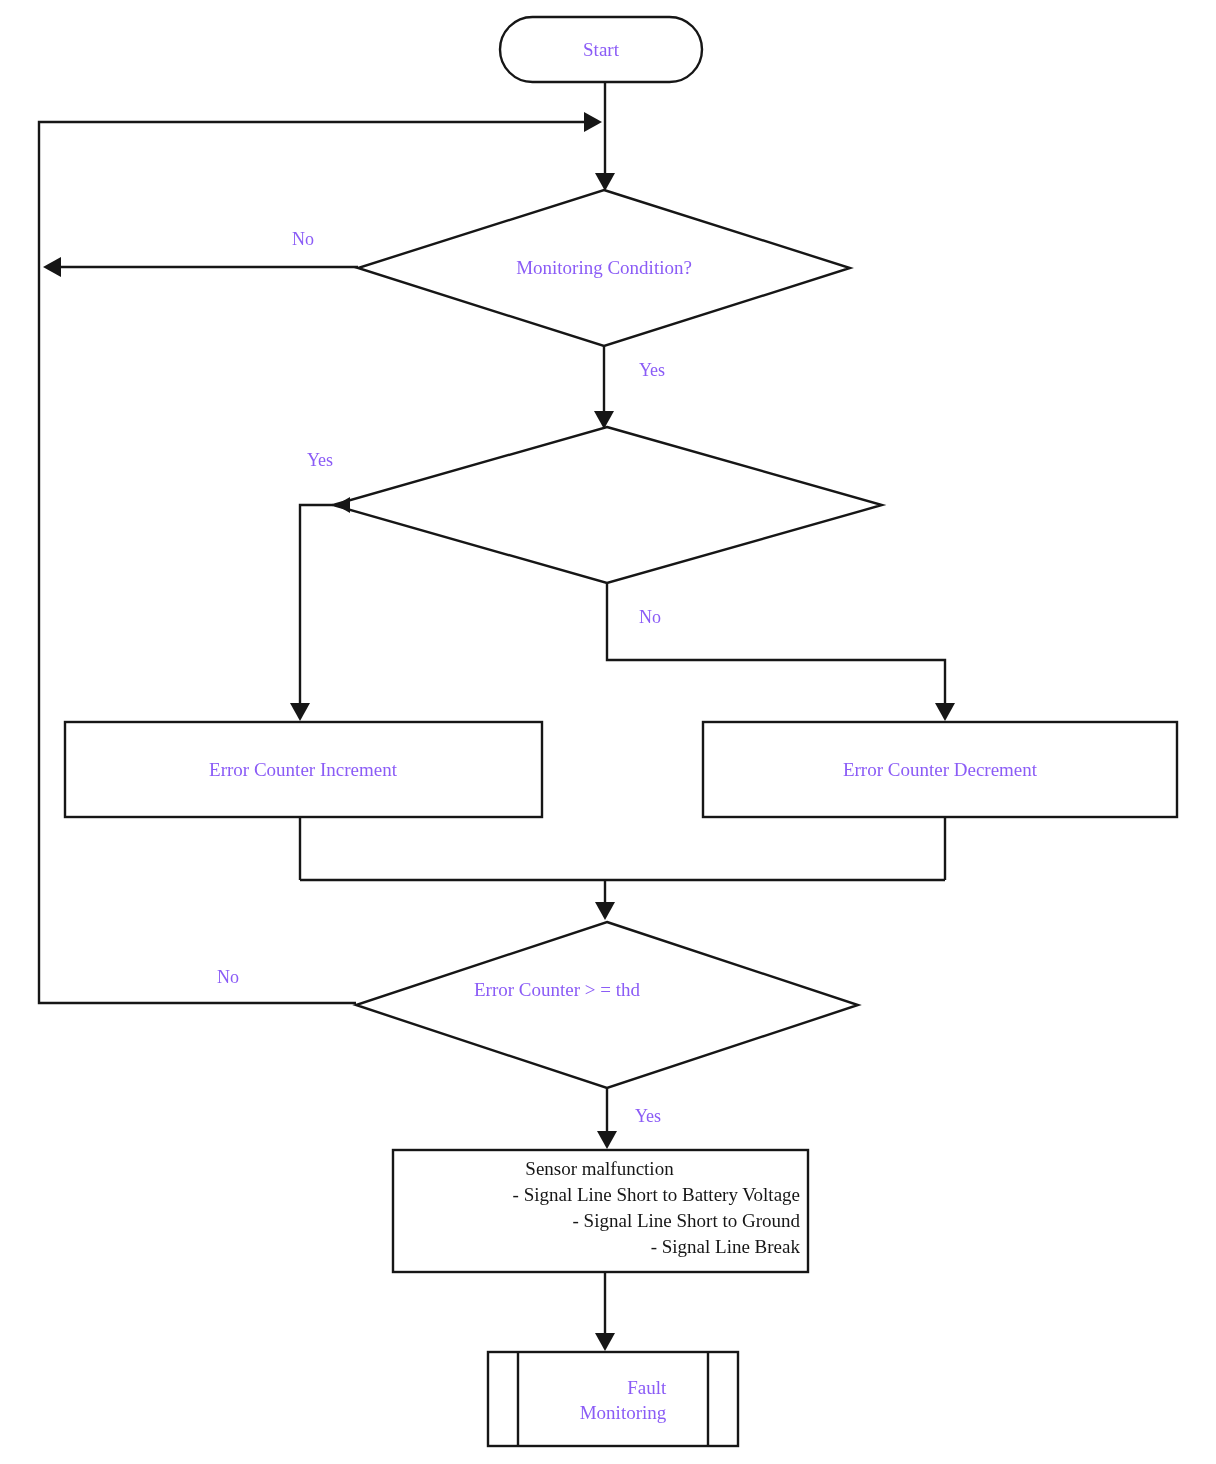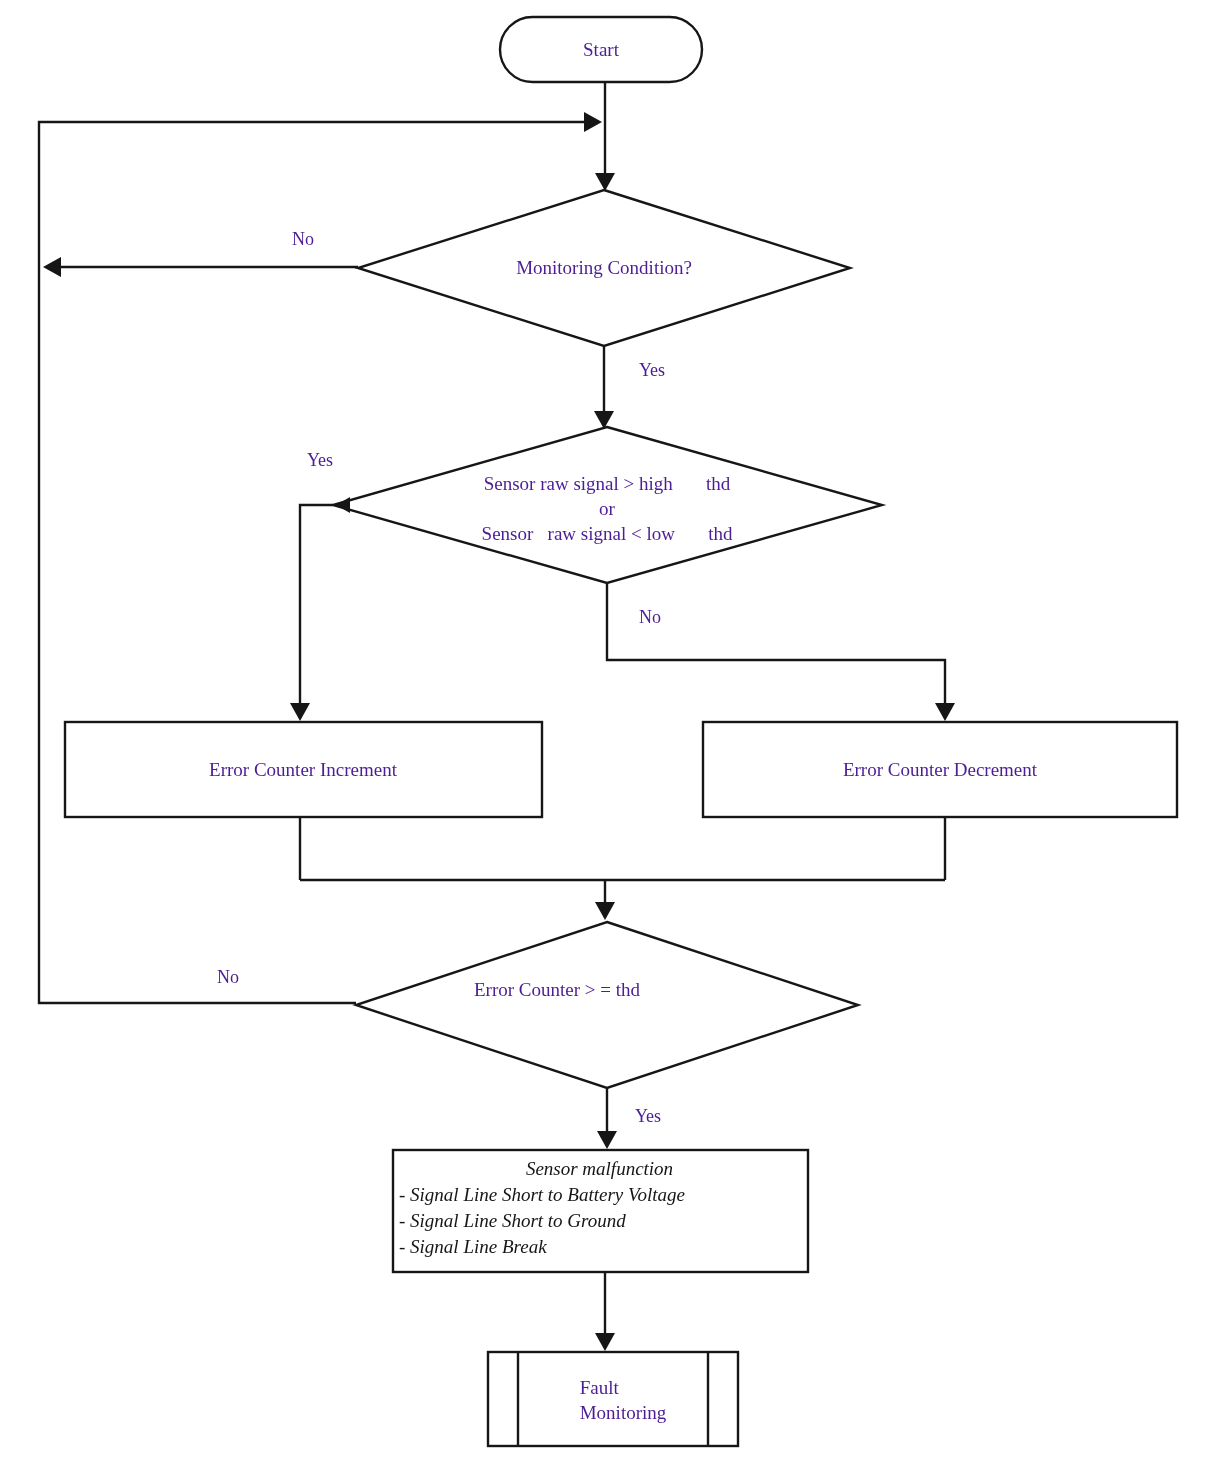--- a/index.html
+++ b/index.html
@@ -11,35 +11,35 @@
     color:#161616;
     overflow:hidden;
   }
   #wires{position:absolute;left:0;top:0;}
   .lbl{
     position:absolute;
     transform:translate(-50%,-50%);
     font-size:19px;
     line-height:22px;
     white-space:nowrap;
-    color:#4c1d95;
-    text-align:left;
+    color:#8b5cf6;
+    text-align:right;
   }
   .edge-lbl{font-size:18px;}
   #d2text{
     display:flex;flex-direction:column;align-items:center;
     line-height:25px;white-space:pre;
   }
   #malfunction-content{
     position:absolute;left:393px;top:1150px;width:415px;height:122px;
     box-sizing:border-box;padding:6px 8px 0 6px;
-    font-size:19px;line-height:26px;font-style:italic;
+    font-size:19px;line-height:26px;
   }
   #malfunction-content .title{text-align:center;white-space:nowrap;}
-  #malfunction-content .item{text-align:left;white-space:nowrap;}
+  #malfunction-content .item{text-align:right;white-space:nowrap;}
   #fault-text{line-height:25px;margin-left:10px;}
 </style>
 </head>
 <body>
 
 <div id="canvas">
 
   <svg id="wires" width="1216" height="1464" viewBox="0 0 1216 1464" fill="none" stroke="#161616" stroke-width="2.4">
 
     <rect x="500" y="17" width="202" height="65" rx="32.5" ry="32.5"></rect>
@@ -84,25 +84,20 @@
     <polygon points="595,1333 615,1333 605,1351" fill="#161616" stroke="none"></polygon>
 
     <rect x="488" y="1352" width="250" height="94"></rect>
     <path d="M518,1352 L518,1446 M708,1352 L708,1446"></path>
   </svg>
 
   <div class="lbl" style="left:601px;top:50px">Start</div>
 
   <div class="lbl" style="left:604px;top:268px">Monitoring Condition?</div>
 
-  <div class="lbl" id="d2text" style="left:607px;top:508px">
-    <span>Sensor raw signal &gt; high       thd</span>
-    <span>or</span>
-    <span>Sensor   raw signal &lt; low       thd</span>
-  </div>
 
   <div class="lbl" style="left:303px;top:770px">Error Counter Increment</div>
 
   <div class="lbl" style="left:940px;top:770px">Error Counter Decrement</div>
 
   <div class="lbl" style="left:557px;top:990px">Error Counter &gt; = thd</div>
 
   <div id="malfunction-content">
     <div class="title">Sensor malfunction</div>
     <div class="item">- Signal Line Short to Battery Voltage</div>

